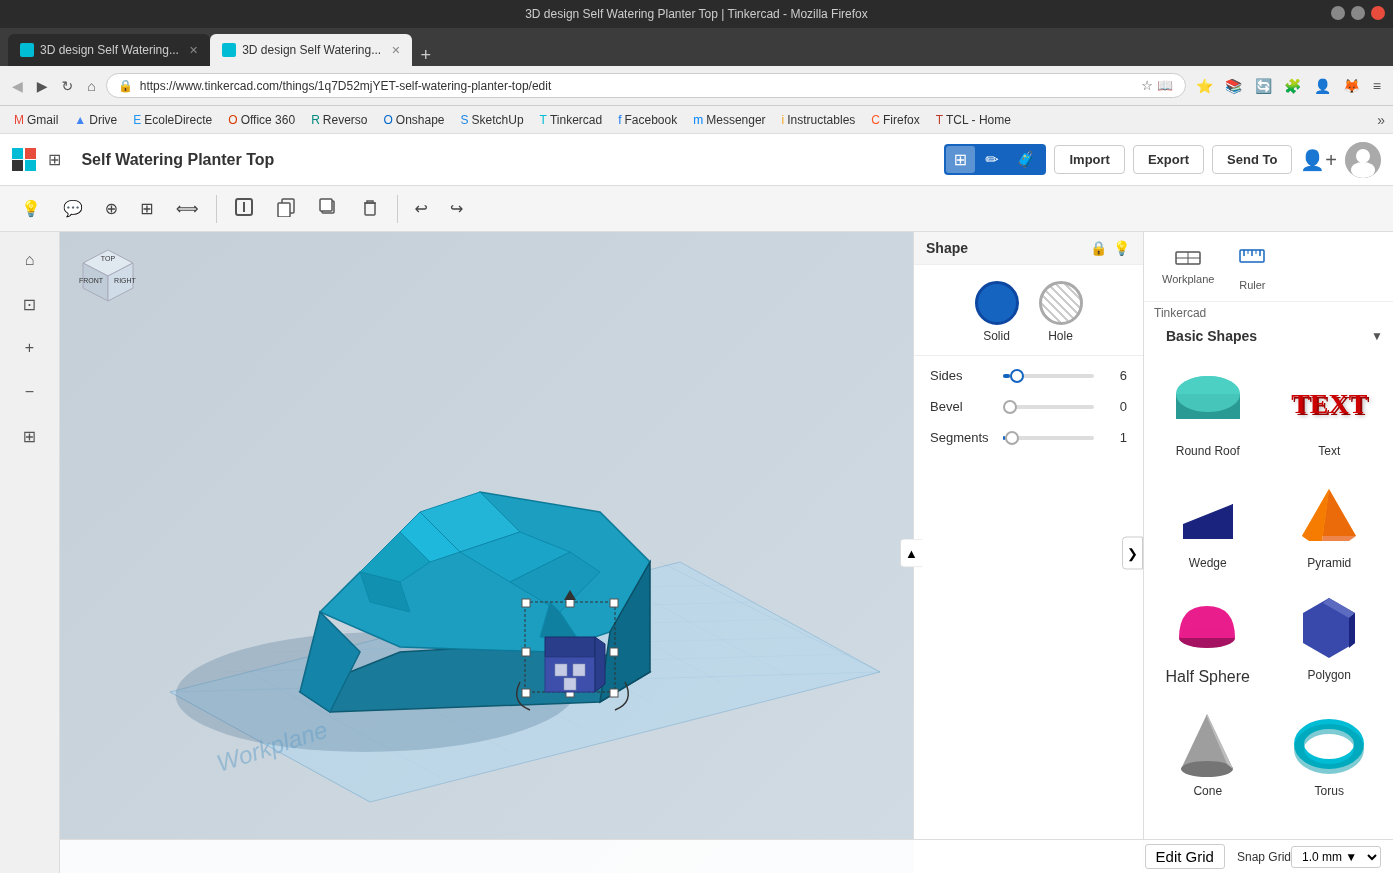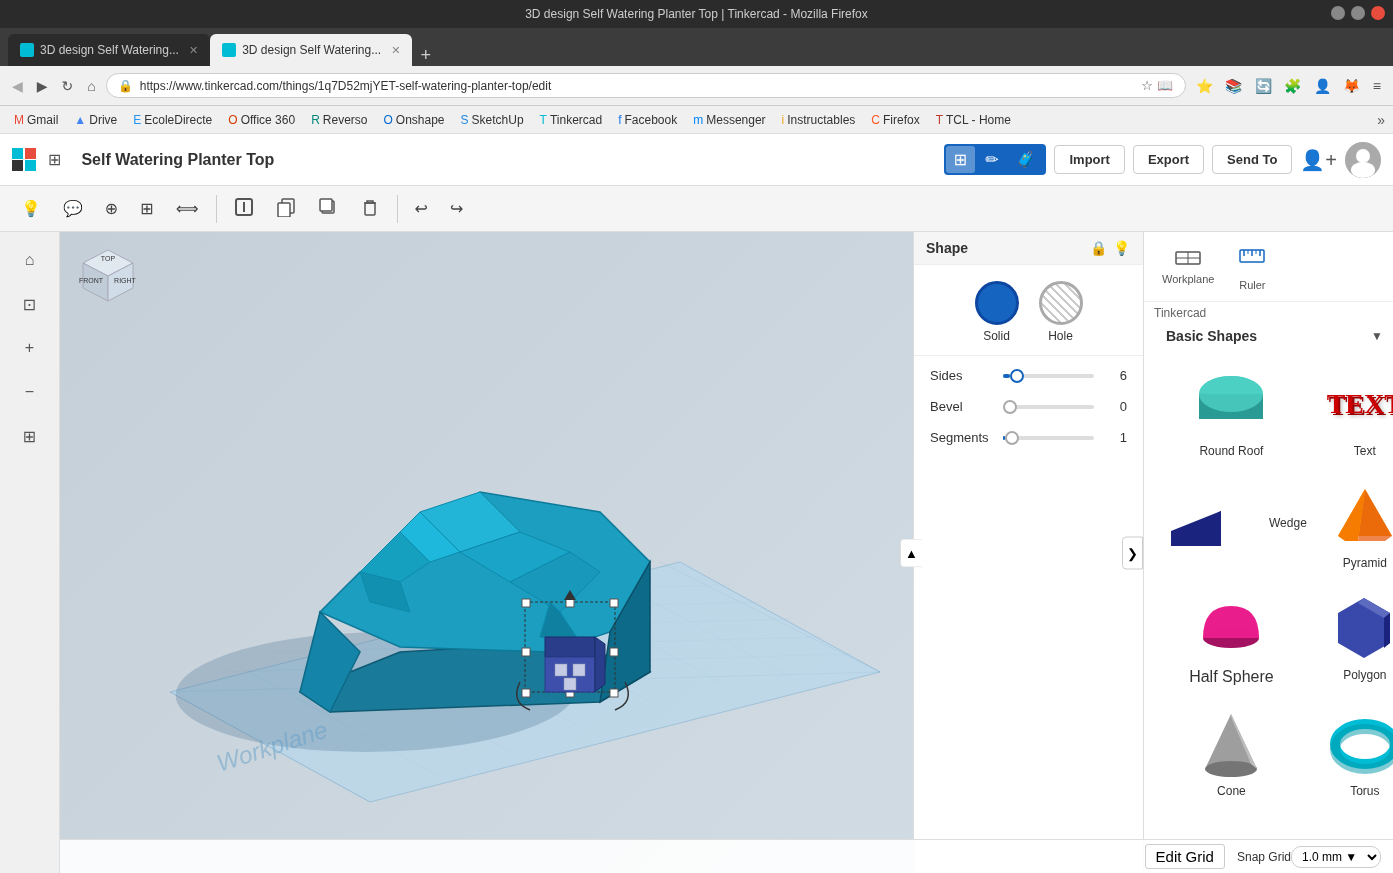--- a/index.html
+++ b/index.html
@@ -462,21 +462,21 @@
           <span style="font-size:12px;color:#333;">Round Roof</span>
         </div>
 
         <div style="display:flex;flex-direction:column;align-items:center;padding:8px;border-radius:4px;cursor:pointer;">
           <div style="width:80px;height:80px;display:flex;align-items:center;justify-content:center;">
             <span style="color:#cc0000;font-size:28px;font-weight:900;font-family:serif;text-shadow:2px 2px 0 #990000,3px 3px 4px rgba(0,0,0,0.3);">TEXT</span>
           </div>
           <span style="font-size:12px;color:#333;">Text</span>
         </div>
 
-        <div style="display:flex;align-items:center;padding:8px;border-radius:4px;cursor:pointer;gap:33px;">
+        <div style="display:flex;flex-direction:column;align-items:center;padding:8px;border-radius:4px;cursor:pointer;">
           <div style="width:80px;height:80px;display:flex;align-items:center;justify-content:center;">
             <svg width="70" height="65" viewBox="0 0 70 65">
               <polygon points="10,55 60,55 60,20" fill="#1a237e"></polygon>
               <polygon points="10,55 60,55 60,20 10,55" fill="#3949ab"></polygon>
               <polygon points="10,55 10,40 60,20 60,55" fill="#1a237e"></polygon>
             </svg>
           </div>
           <span style="font-size:12px;color:#333;">Wedge</span>
         </div>
 
@@ -538,19 +538,19 @@
     </div>
 
     <div style="position:absolute;right:250px;top:50%;transform:translateY(-50%);background:rgba(255,255,255,0.9);border:1px solid #ccc;border-radius:4px 0 0 4px;padding:8px 4px;cursor:pointer;z-index:5;">
       <span>❯</span>
     </div>
 
     <div style="position:absolute;bottom:0;right:0;left:0;display:flex;align-items:center;justify-content:flex-end;padding:4px 12px;gap:12px;background:rgba(255,255,255,0.9);border-top:1px solid #ddd;">
       <button style="border:1px solid #ccc;background:white;padding:3px 10px;border-radius:3px;cursor:pointer;font-size:15px;">Edit Grid</button>
       <div style="display:flex;align-items:center;gap:0;font-size:12px;color:#333;">
         <span>Snap Grid</span>
-        <select style="border:1px solid #ccc;background:white;padding:2px 6px;border-radius:10px;cursor:pointer;font-size:12px;">
+        <select style="border:1px solid #ccc;background:white;padding:2px 6px;border-radius:3px;cursor:pointer;font-size:12px;">
           <option>1.0 mm ▼</option>
         </select>
       </div>
     </div>
   </div>
 </div>
 
 </body></html>

